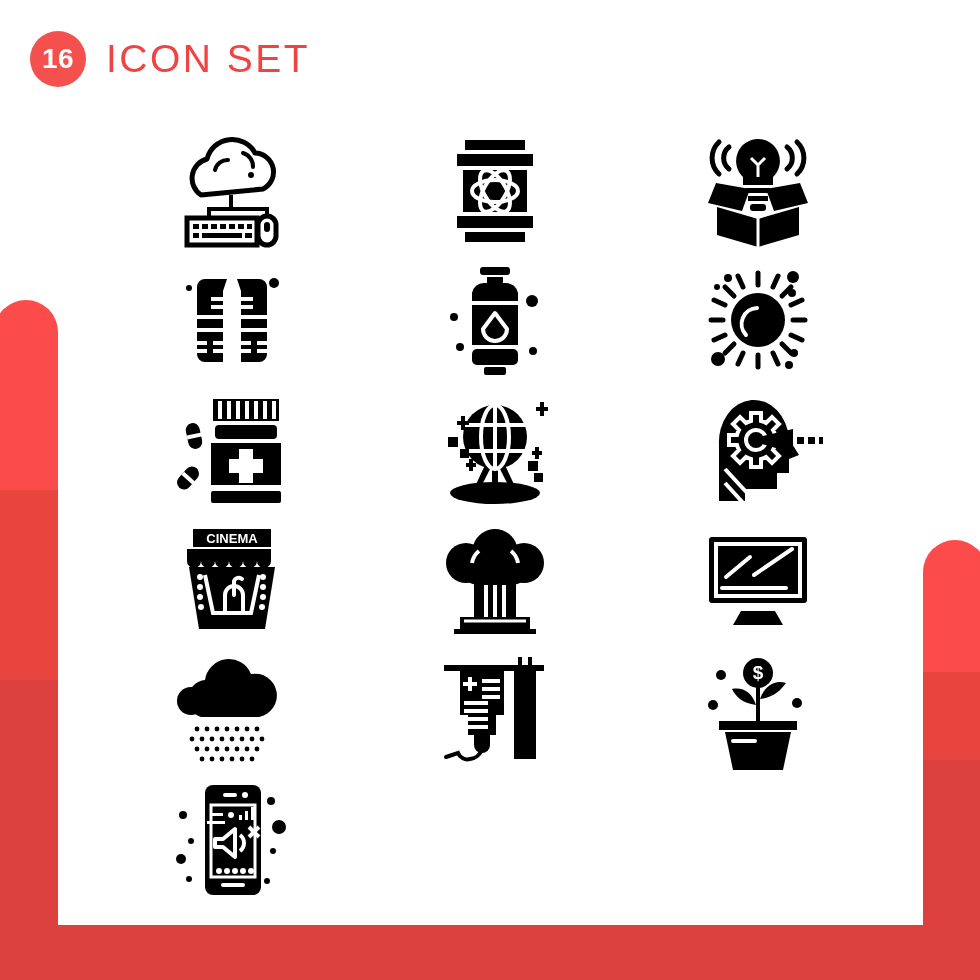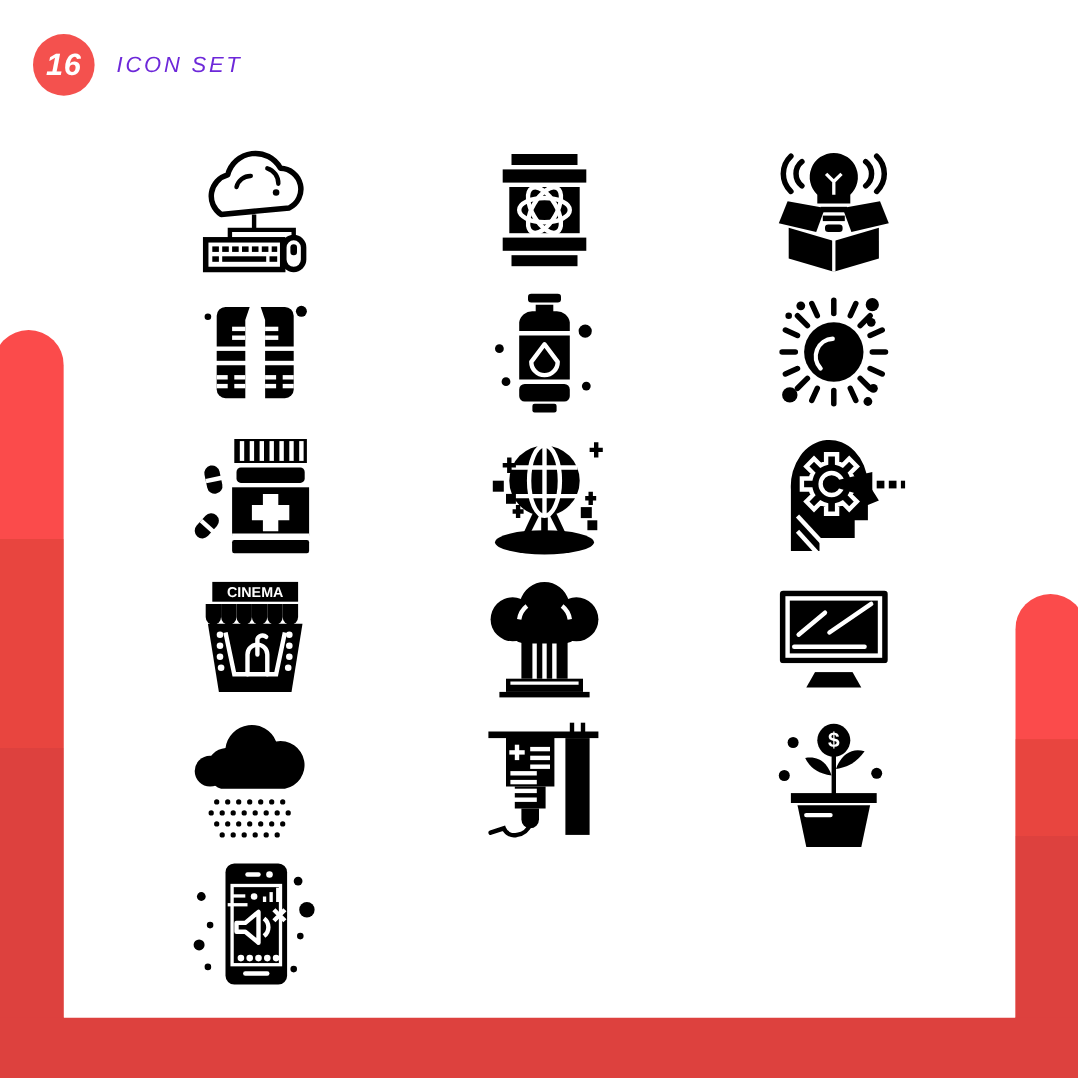--- a/index.html
+++ b/index.html
@@ -92,40 +92,39 @@
   #header {
     position: absolute;
     left: 0;
     top: 0;
     width: 980px;
     height: 118px;
     display: flex;
     align-items: center;
     padding-left: 30px;
     box-sizing: border-box;
-    font-style: italic;
   }
   #count-badge {
     width: 56px;
     height: 56px;
     border-radius: 50%;
     background: #f4514e;
     color: #ffffff;
     display: flex;
     align-items: center;
     justify-content: center;
     font-size: 28px;
     font-weight: bold;
     letter-spacing: 0.5px;
   }
   #header-title {
     margin-left: 20px;
-    font-size: 20px;
+    font-size: 39px;
     letter-spacing: 2.5px;
-    color: #6d28d9;
+    color: #ef4444;
     text-transform: uppercase;
   }
 
   
   #icon-grid {
     position: absolute;
     left: 100px;
     top: 125px;
     width: 790px;
     height: 780px;

